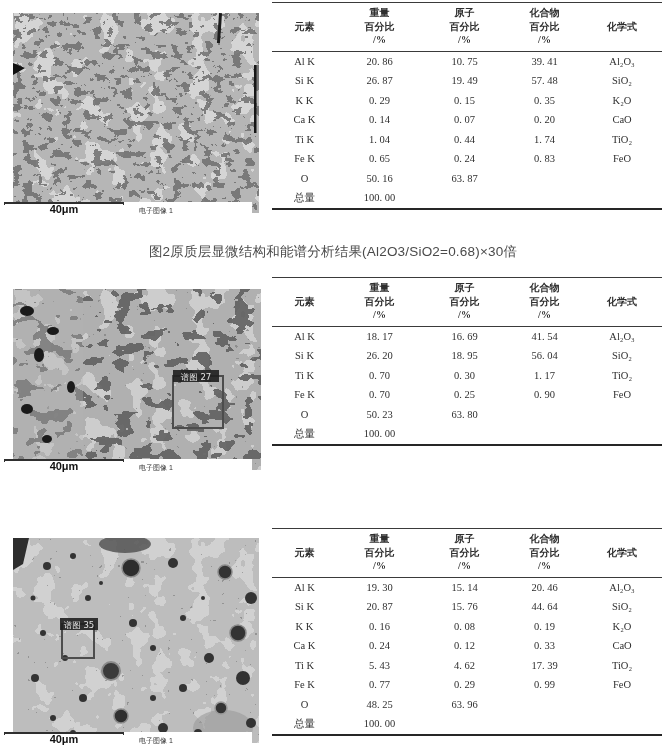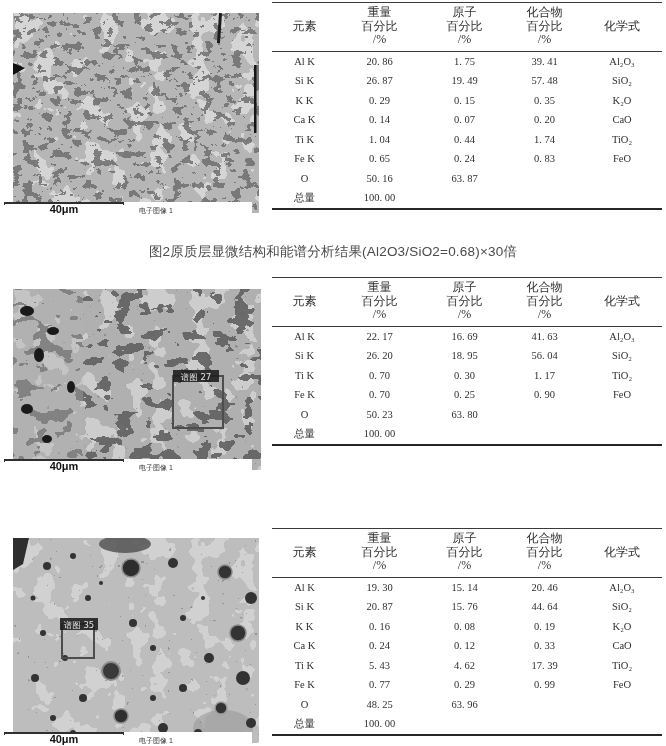--- a/index.html
+++ b/index.html
@@ -15,21 +15,21 @@
          border-left:1.5px solid #2f2f2f;border-right:1.5px solid #2f2f2f;box-sizing:border-box;}
   .slabel{display:block;width:120px;text-align:center;font-size:11px;font-weight:bold;
           color:#111;line-height:9px;}
   .dlabel{position:absolute;left:137px;top:4px;font-size:7px;color:#333;white-space:nowrap;}
 
   
   .eds-table{position:absolute;left:272px;width:390px;border-collapse:collapse;table-layout:fixed;
              font-family:"Liberation Serif","DejaVu Serif",serif;color:#2f2f2f;
              border-top:1.5px solid #3a3a3a;border-bottom:2.5px solid #262626;}
   .eds-table thead tr{border-bottom:1.5px solid #3a3a3a;}
-  .eds-table th{font-weight:normal;font-size:12px;padding:3px 0 4px;vertical-align:middle;}
+  .eds-table th{font-weight:bold;font-size:10px;padding:3px 0 4px;vertical-align:middle;}
   .hl{line-height:13.5px;min-height:13.5px;text-align:center;}
   .eds-table td{font-size:10.5px;text-align:center;height:19.5px;line-height:19.5px;
                 padding:0;white-space:nowrap;}
 
   
   .caption{position:absolute;left:0;width:666px;text-align:center;font-size:13.5px;
            color:#4a4a4a;letter-spacing:.2px;}
 
   svg text{font-family:"DejaVu Sans",sans-serif;}
 
@@ -148,21 +148,21 @@
           <div class="hl"></div>
           <div class="hl">化学式</div>
           <div class="hl"></div>
         </th>
         </tr>
     </thead>
     <tbody>
         <tr>
         <td>Al K</td>
         <td>20. 86</td>
-        <td>1. 75</td>
+        <td>10. 75</td>
         <td>39. 41</td>
         <td>Al₂O₃</td>
       </tr>
         <tr>
         <td>Si K</td>
         <td>26. 87</td>
         <td>19. 49</td>
         <td>57. 48</td>
         <td>SiO₂</td>
       </tr>
@@ -275,23 +275,23 @@
           <th>
           <div class="hl"></div>
           <div class="hl">化学式</div>
           <div class="hl"></div>
         </th>
         </tr>
     </thead>
     <tbody>
         <tr>
         <td>Al K</td>
-        <td>22. 17</td>
+        <td>18. 17</td>
         <td>16. 69</td>
-        <td>41. 63</td>
+        <td>41. 54</td>
         <td>Al₂O₃</td>
       </tr>
         <tr>
         <td>Si K</td>
         <td>26. 20</td>
         <td>18. 95</td>
         <td>56. 04</td>
         <td>SiO₂</td>
       </tr>
         <tr>

